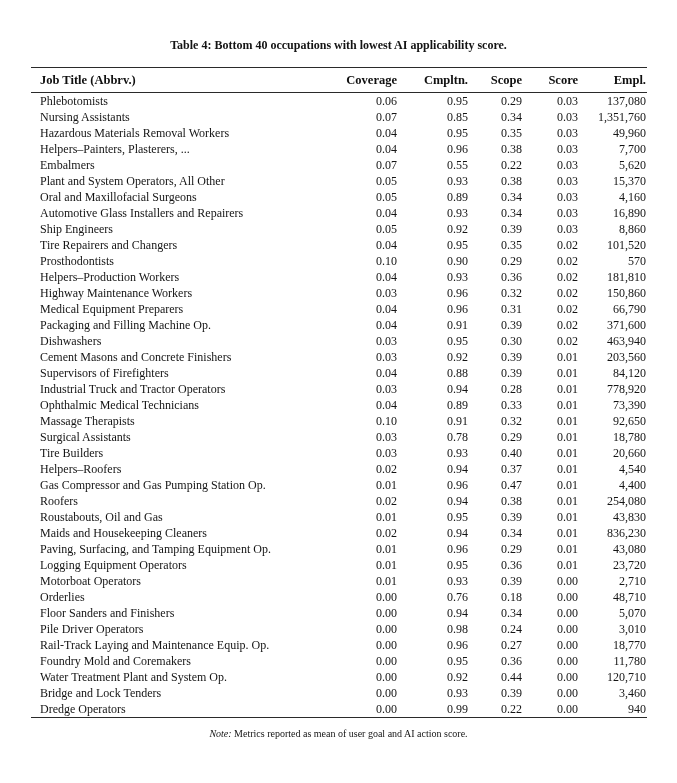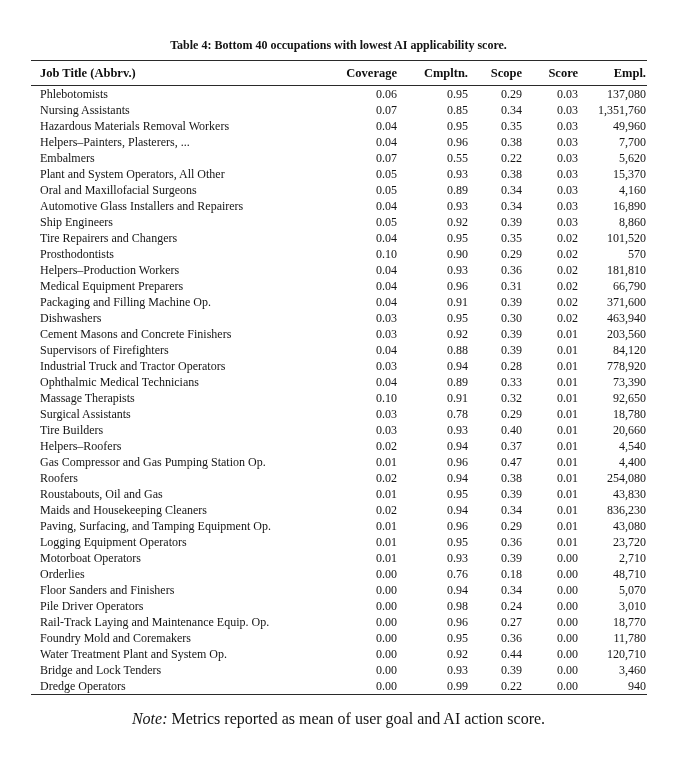--- a/index.html
+++ b/index.html
@@ -16,21 +16,21 @@
   }
   .page-title {
     margin-top: 38px;
     text-align: center;
     font-size: 12px;
     line-height: 14px;
     color: #141414;
     font-weight: bold;
   }
   table.data-table {
-    margin: 8px 0 0 31px;
+    margin: 15px 0 0 31px;
     width: 616px;
     border-collapse: collapse;
     table-layout: fixed;
     font-size: 12px;
   }
   table.data-table col.c-job   { width: 280px; }
   table.data-table col.c-cov   { width: 87px; }
   table.data-table col.c-cmp   { width: 71px; }
   table.data-table col.c-scope { width: 54px; }
   table.data-table col.c-score { width: 56px; }
@@ -61,23 +61,23 @@
     padding-top: 0;
     padding-bottom: 0;
     font-size: 12px;
     line-height: 16px;
     white-space: nowrap;
     overflow: hidden;
     vertical-align: middle;
     color: #141414;
   }
   .table-note {
-    margin-top: 17px;
+    margin-top: 9px;
     text-align: center;
-    font-size: 16px;
+    font-size: 10px;
     line-height: 14px;
     color: #141414;
   }
   .table-note .note-label {
     font-style: italic;
   }
 </style>
 </head>
 <body>
 
@@ -193,20 +193,28 @@
       </tr>
       <tr>
         <td class="left">Helpers–Production Workers</td>
         <td class="right">0.04</td>
         <td class="right">0.93</td>
         <td class="right">0.36</td>
         <td class="right">0.02</td>
         <td class="right">181,810</td>
       </tr>
       <tr>
+        <td class="left">Highway Maintenance Workers</td>
+        <td class="right">0.03</td>
+        <td class="right">0.96</td>
+        <td class="right">0.32</td>
+        <td class="right">0.02</td>
+        <td class="right">150,860</td>
+      </tr>
+      <tr>
         <td class="left">Medical Equipment Preparers</td>
         <td class="right">0.04</td>
         <td class="right">0.96</td>
         <td class="right">0.31</td>
         <td class="right">0.02</td>
         <td class="right">66,790</td>
       </tr>
       <tr>
         <td class="left">Packaging and Filling Machine Op.</td>
         <td class="right">0.04</td>

